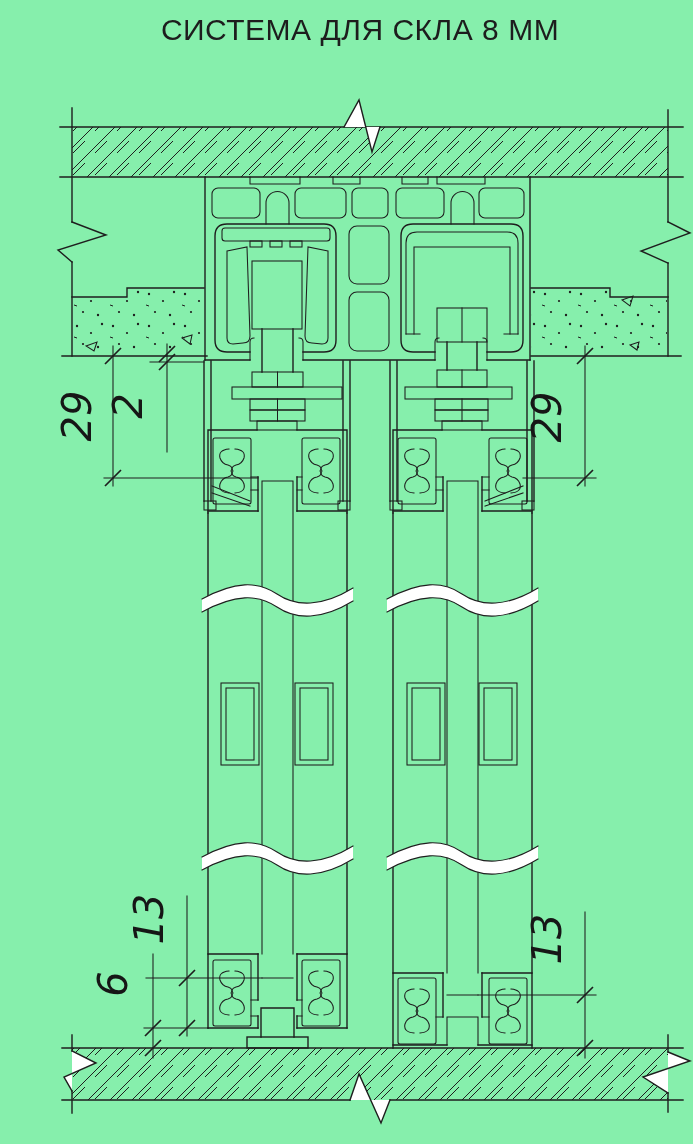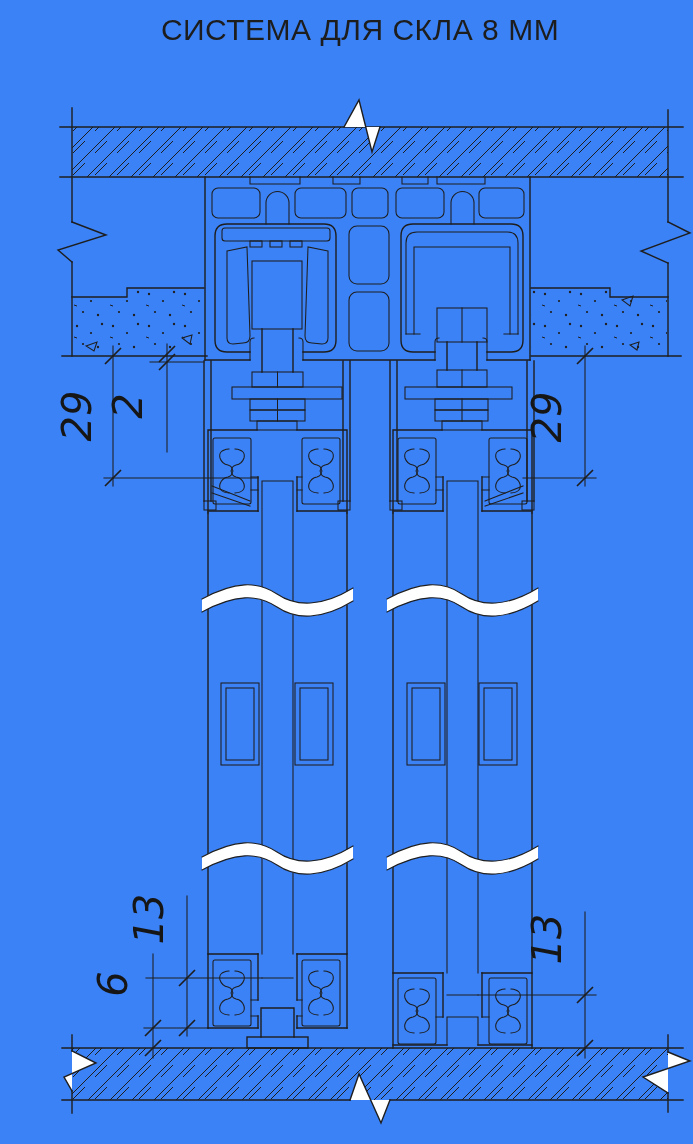--- a/index.html
+++ b/index.html
@@ -1,16 +1,16 @@
 <!DOCTYPE html>
 <html><head>
 <meta charset="utf-8">
 <style>
   html,body{margin:0;padding:0;background:#ffffff;}
-  #stage{position:relative;width:693px;height:1144px;background:#3b82f6;overflow:hidden;
+  #stage{position:relative;width:693px;height:1144px;background:#86efac;overflow:hidden;
          font-family:"Liberation Sans",sans-serif;}
   svg{display:block;}
   .ln{stroke:#1e1e1e;stroke-width:1.4;fill:none;stroke-linecap:square;}
   .th{stroke:#1e1e1e;stroke-width:1.05;fill:none;stroke-linecap:square;}
   .tick{stroke:#1e1e1e;stroke-width:1.7;fill:none;}
   .wmask{fill:#ffffff;stroke:none;}
   .dimtxt{fill:#161616;stroke:none;font-family:"DejaVu Sans",sans-serif;
           font-style:italic;font-size:40px;text-anchor:middle;}
   .titletxt{fill:#1d1d1d;stroke:none;font-family:"Liberation Sans",sans-serif;
             font-size:30px;letter-spacing:.5px;text-anchor:middle;}

